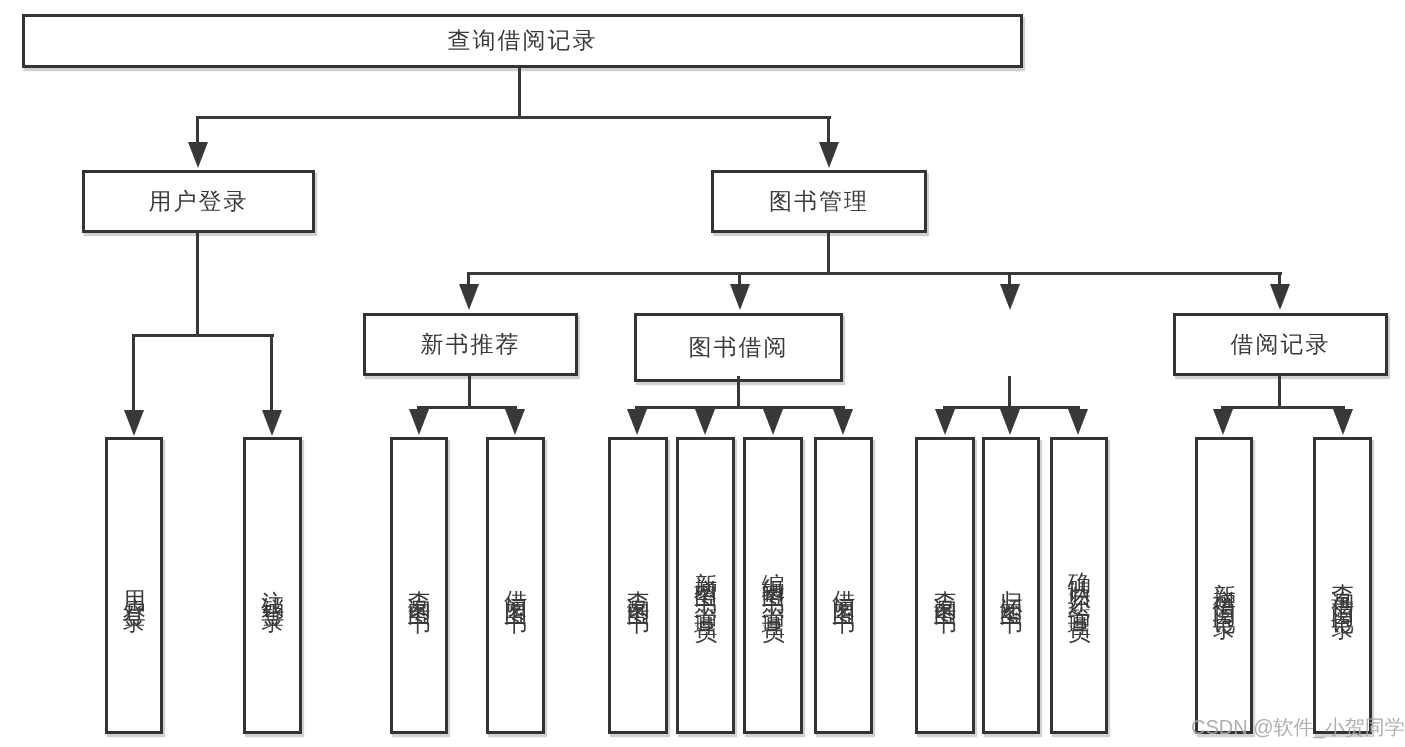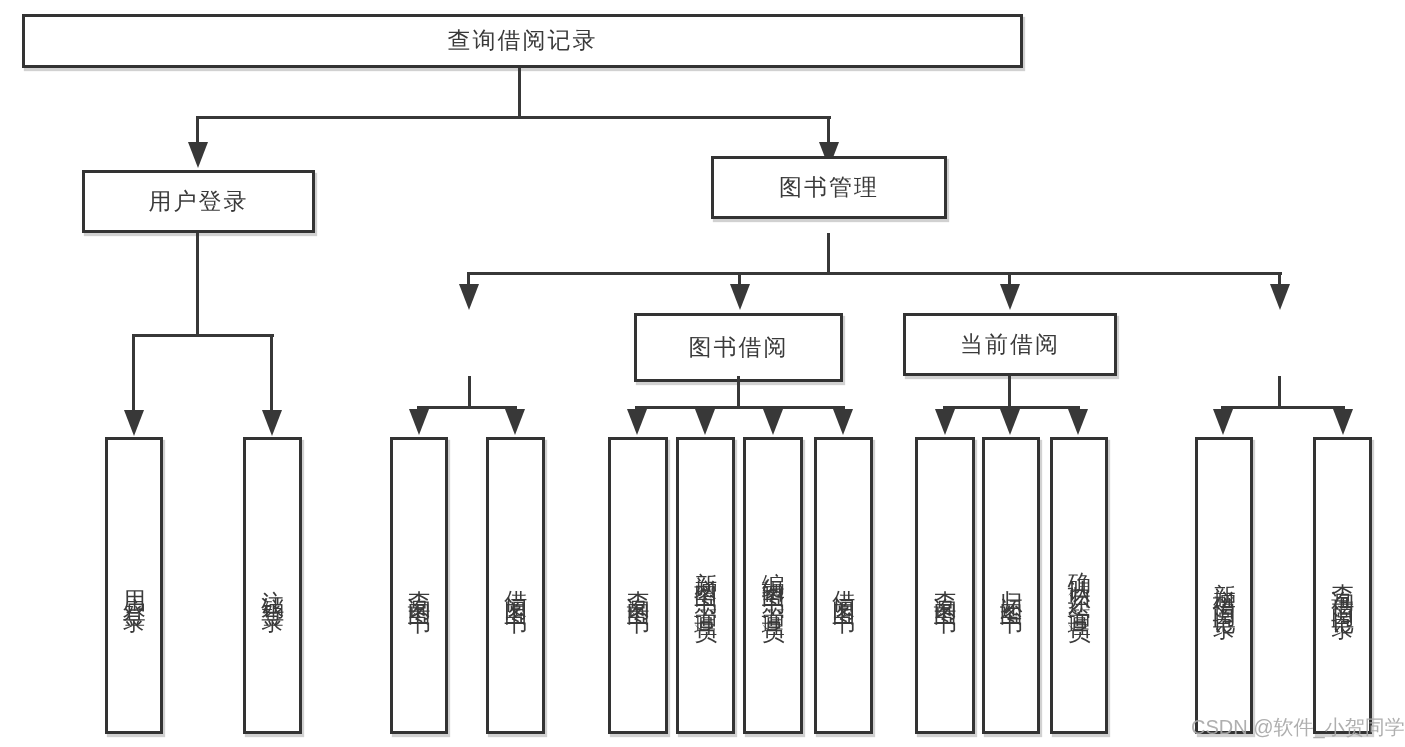--- a/index.html
+++ b/index.html
@@ -46,21 +46,21 @@
   <div class="vl" style="left:518px;top:68px;height:50px"></div>
   <div class="hl" style="left:196px;top:116px;width:635px"></div>
   <div class="vl" style="left:196px;top:117px;height:26px"></div>
   <div class="arrow" style="left:188px;top:142px"></div>
   <div class="vl" style="left:827px;top:117px;height:26px"></div>
   <div class="arrow" style="left:819px;top:142px"></div>
 
   <div class="box" style="left:82px;top:170px;width:233px;height:63px">
     <span class="lbl">用户登录</span>
   </div>
-  <div class="box" style="left:711px;top:156px;width:236px;height:63px">
+  <div class="box" style="left:711px;top:170px;width:216px;height:63px">
     <span class="lbl">图书管理</span>
   </div>
 
   <div class="vl" style="left:196px;top:233px;height:103px"></div>
   <div class="hl" style="left:132px;top:334px;width:142px"></div>
   <div class="vl" style="left:132px;top:335px;height:76px"></div>
   <div class="arrow" style="left:124px;top:410px"></div>
   <div class="vl" style="left:270px;top:335px;height:76px"></div>
   <div class="arrow" style="left:262px;top:410px"></div>
 
@@ -68,25 +68,28 @@
   <div class="hl" style="left:467px;top:272px;width:815px"></div>
   <div class="vl" style="left:467px;top:273px;height:13px"></div>
   <div class="arrow" style="left:459px;top:284px"></div>
   <div class="vl" style="left:738px;top:273px;height:13px"></div>
   <div class="arrow" style="left:730px;top:284px"></div>
   <div class="vl" style="left:1008px;top:273px;height:13px"></div>
   <div class="arrow" style="left:1000px;top:284px"></div>
   <div class="vl" style="left:1278px;top:273px;height:13px"></div>
   <div class="arrow" style="left:1270px;top:284px"></div>
 
+  <div class="box" style="left:363px;top:313px;width:215px;height:63px">
+    <span class="lbl">新书推荐</span>
+  </div>
   <div class="box" style="left:634px;top:313px;width:209px;height:69px">
     <span class="lbl">图书借阅</span>
   </div>
-  <div class="box" style="left:903px;top:313px;width:214px;height:63px">
-    <span class="lbl">当前借阅</span>
+  <div class="box" style="left:1173px;top:313px;width:215px;height:63px">
+    <span class="lbl">借阅记录</span>
   </div>
 
   <div class="vl" style="left:468px;top:376px;height:33px"></div>
   <div class="hl" style="left:417px;top:406px;width:100px"></div>
   <div class="arrow" style="left:409px;top:409px"></div>
   <div class="arrow" style="left:505px;top:409px"></div>
 
   <div class="vl" style="left:737px;top:376px;height:33px"></div>
   <div class="hl" style="left:635px;top:406px;width:210px"></div>
   <div class="arrow" style="left:627px;top:409px"></div>

